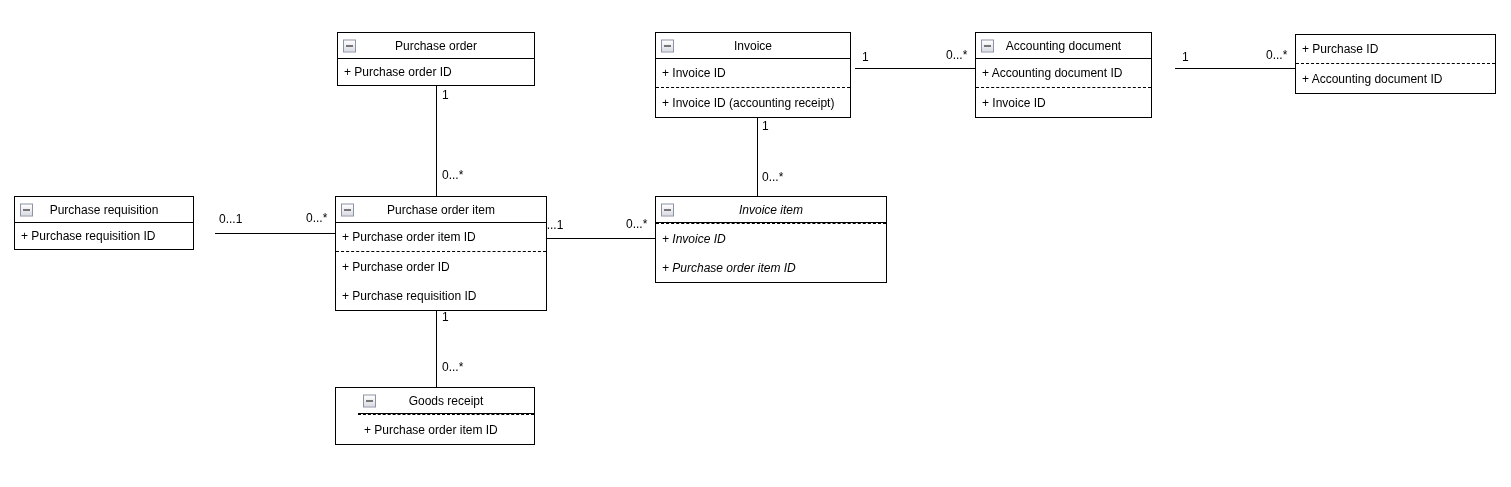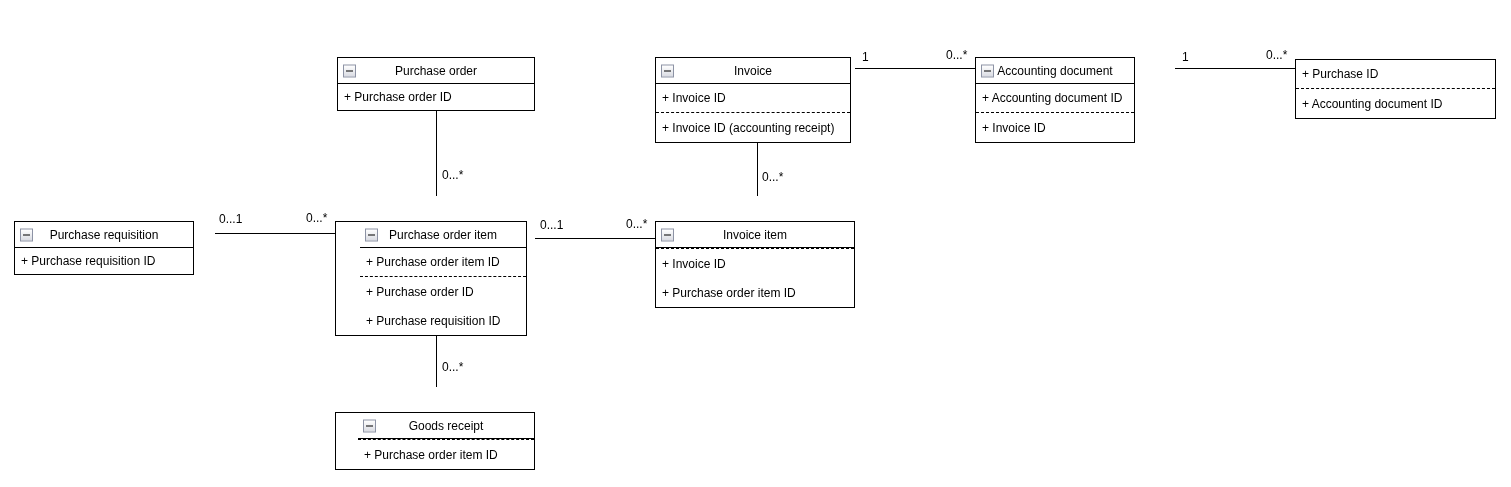--- a/index.html
+++ b/index.html
@@ -1,21 +1,21 @@
 <!DOCTYPE html>
 <html><head>
 <meta charset="utf-8">
 <style>
   html,body{margin:0;padding:0;background:#ffffff;}
   .canvas{
     position:relative;width:1511px;height:487px;background:#ffffff;overflow:hidden;
     font-family:"Liberation Sans","DejaVu Sans",sans-serif;font-size:12px;color:#000;
   }
   .entity{
-    position:absolute;box-sizing:border-box;border:1px solid #000;background:#fff;margin-top:25px;
+    position:absolute;box-sizing:border-box;border:1px solid #000;background:#fff;
   }
   .trow{
     position:relative;height:26px;box-sizing:border-box;border-bottom:1px solid #000;
     display:flex;align-items:center;justify-content:center;
   }
   .title-text{white-space:nowrap;}
   .collapse{
     position:absolute;left:5px;top:50%;transform:translateY(-50%);
     width:13px;height:13px;box-sizing:border-box;border:1px solid #8d93a5;
     background:linear-gradient(180deg,#ffffff 0%,#d9dbe2 100%);
@@ -82,21 +82,21 @@
   <div class="entity" style="left:14px;top:196px;width:180px;">
     <div class="trow">
       <span class="collapse"></span>
       <span class="title-text">Purchase requisition</span>
     </div>
     <div class="sec">
       <div class="arow h26">+ Purchase requisition ID</div>
     </div>
   </div>
 
-  <div class="entity" style="left:335px;top:196px;width:192px;padding-left:24px;">
+  <div class="entity" style="left:335px;top:196px;width:212px;">
     <div class="trow">
       <span class="collapse"></span>
       <span class="title-text">Purchase order item</span>
     </div>
     <div class="sec">
       <div class="arow">+ Purchase order item ID</div>
     </div>
     <div class="sec sec2">
       <div class="arow">+ Purchase order ID</div>
       <div class="arow">+ Purchase requisition ID</div>
@@ -109,32 +109,32 @@
       <span class="title-text">Invoice</span>
     </div>
     <div class="sec">
       <div class="arow">+ Invoice ID</div>
     </div>
     <div class="sec sec2">
       <div class="arow">+ Invoice ID (accounting receipt)</div>
     </div>
   </div>
 
-  <div class="entity" style="left:655px;top:196px;width:200px;">
+  <div class="entity" style="left:655px;top:196px;width:232px;font-style:italic;">
     <div class="trow">
       <span class="collapse"></span>
       <span class="title-text">Invoice item</span>
     </div>
     <div class="sec sec2">
       <div class="arow">+ Invoice ID</div>
       <div class="arow">+ Purchase order item ID</div>
     </div>
   </div>
 
-  <div class="entity" style="left:975px;top:32px;width:160px;">
+  <div class="entity" style="left:975px;top:32px;width:177px;">
     <div class="trow">
       <span class="collapse"></span>
       <span class="title-text">Accounting document</span>
     </div>
     <div class="sec">
       <div class="arow">+ Accounting document ID</div>
     </div>
     <div class="sec sec2">
       <div class="arow">+ Invoice ID</div>
     </div>

